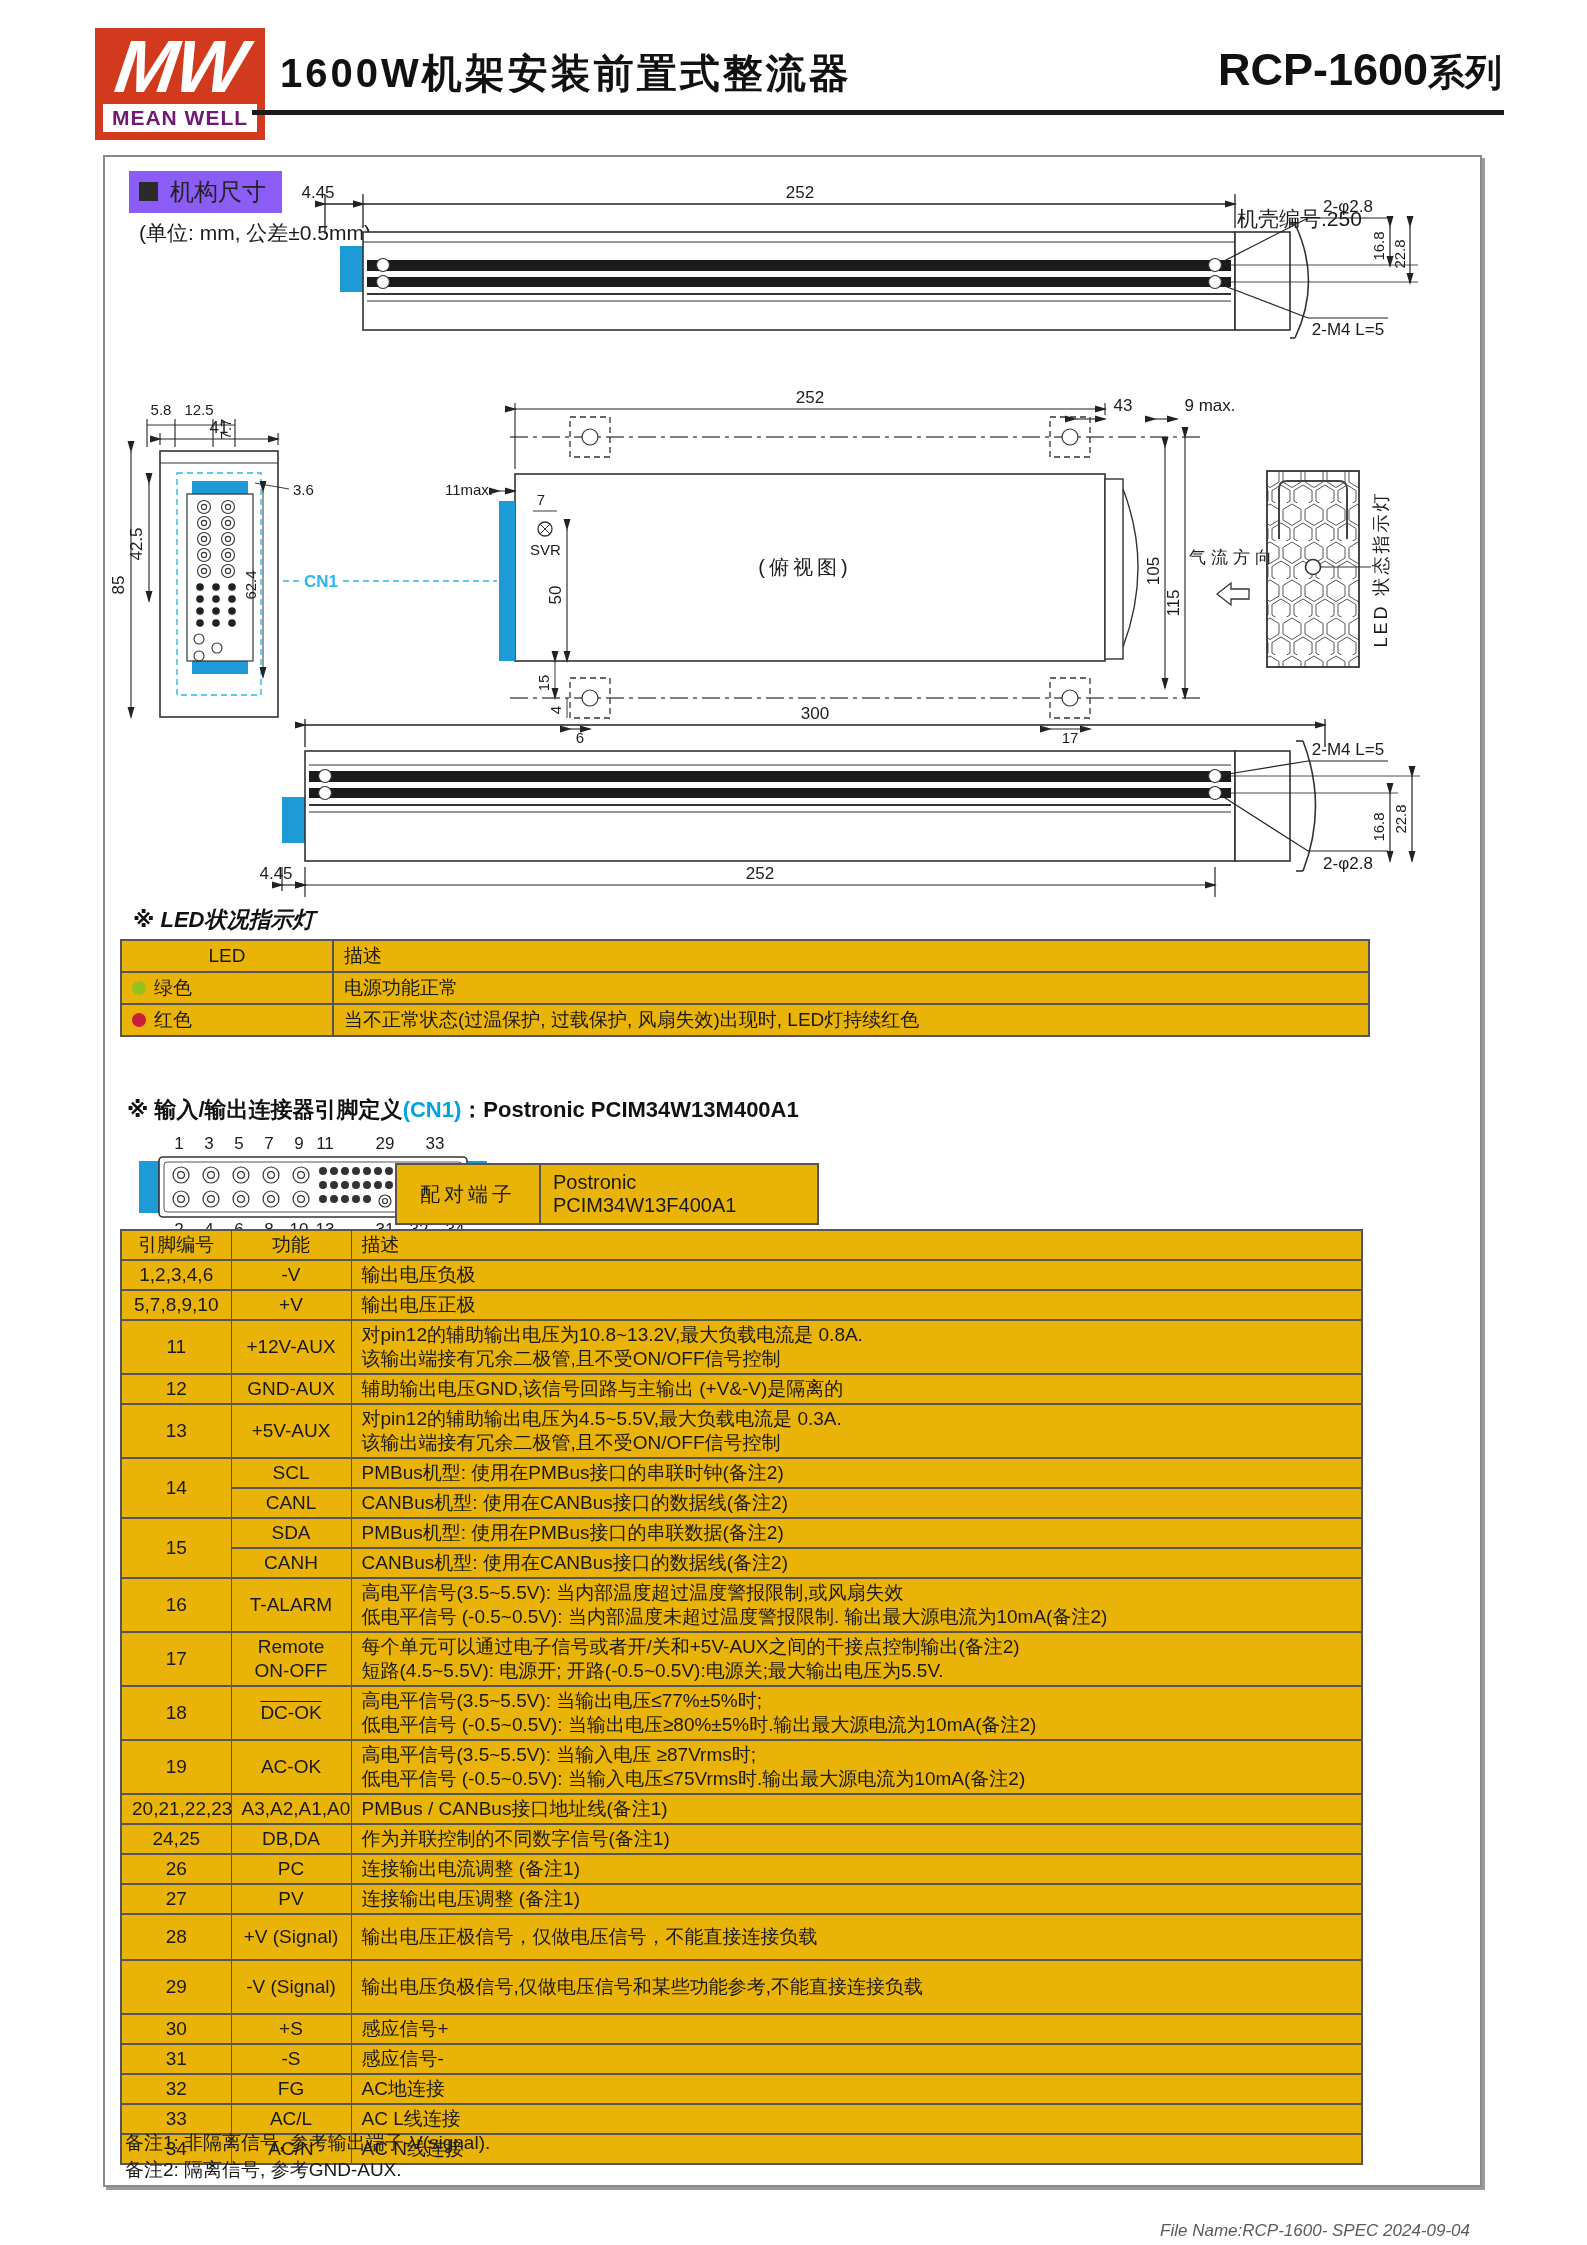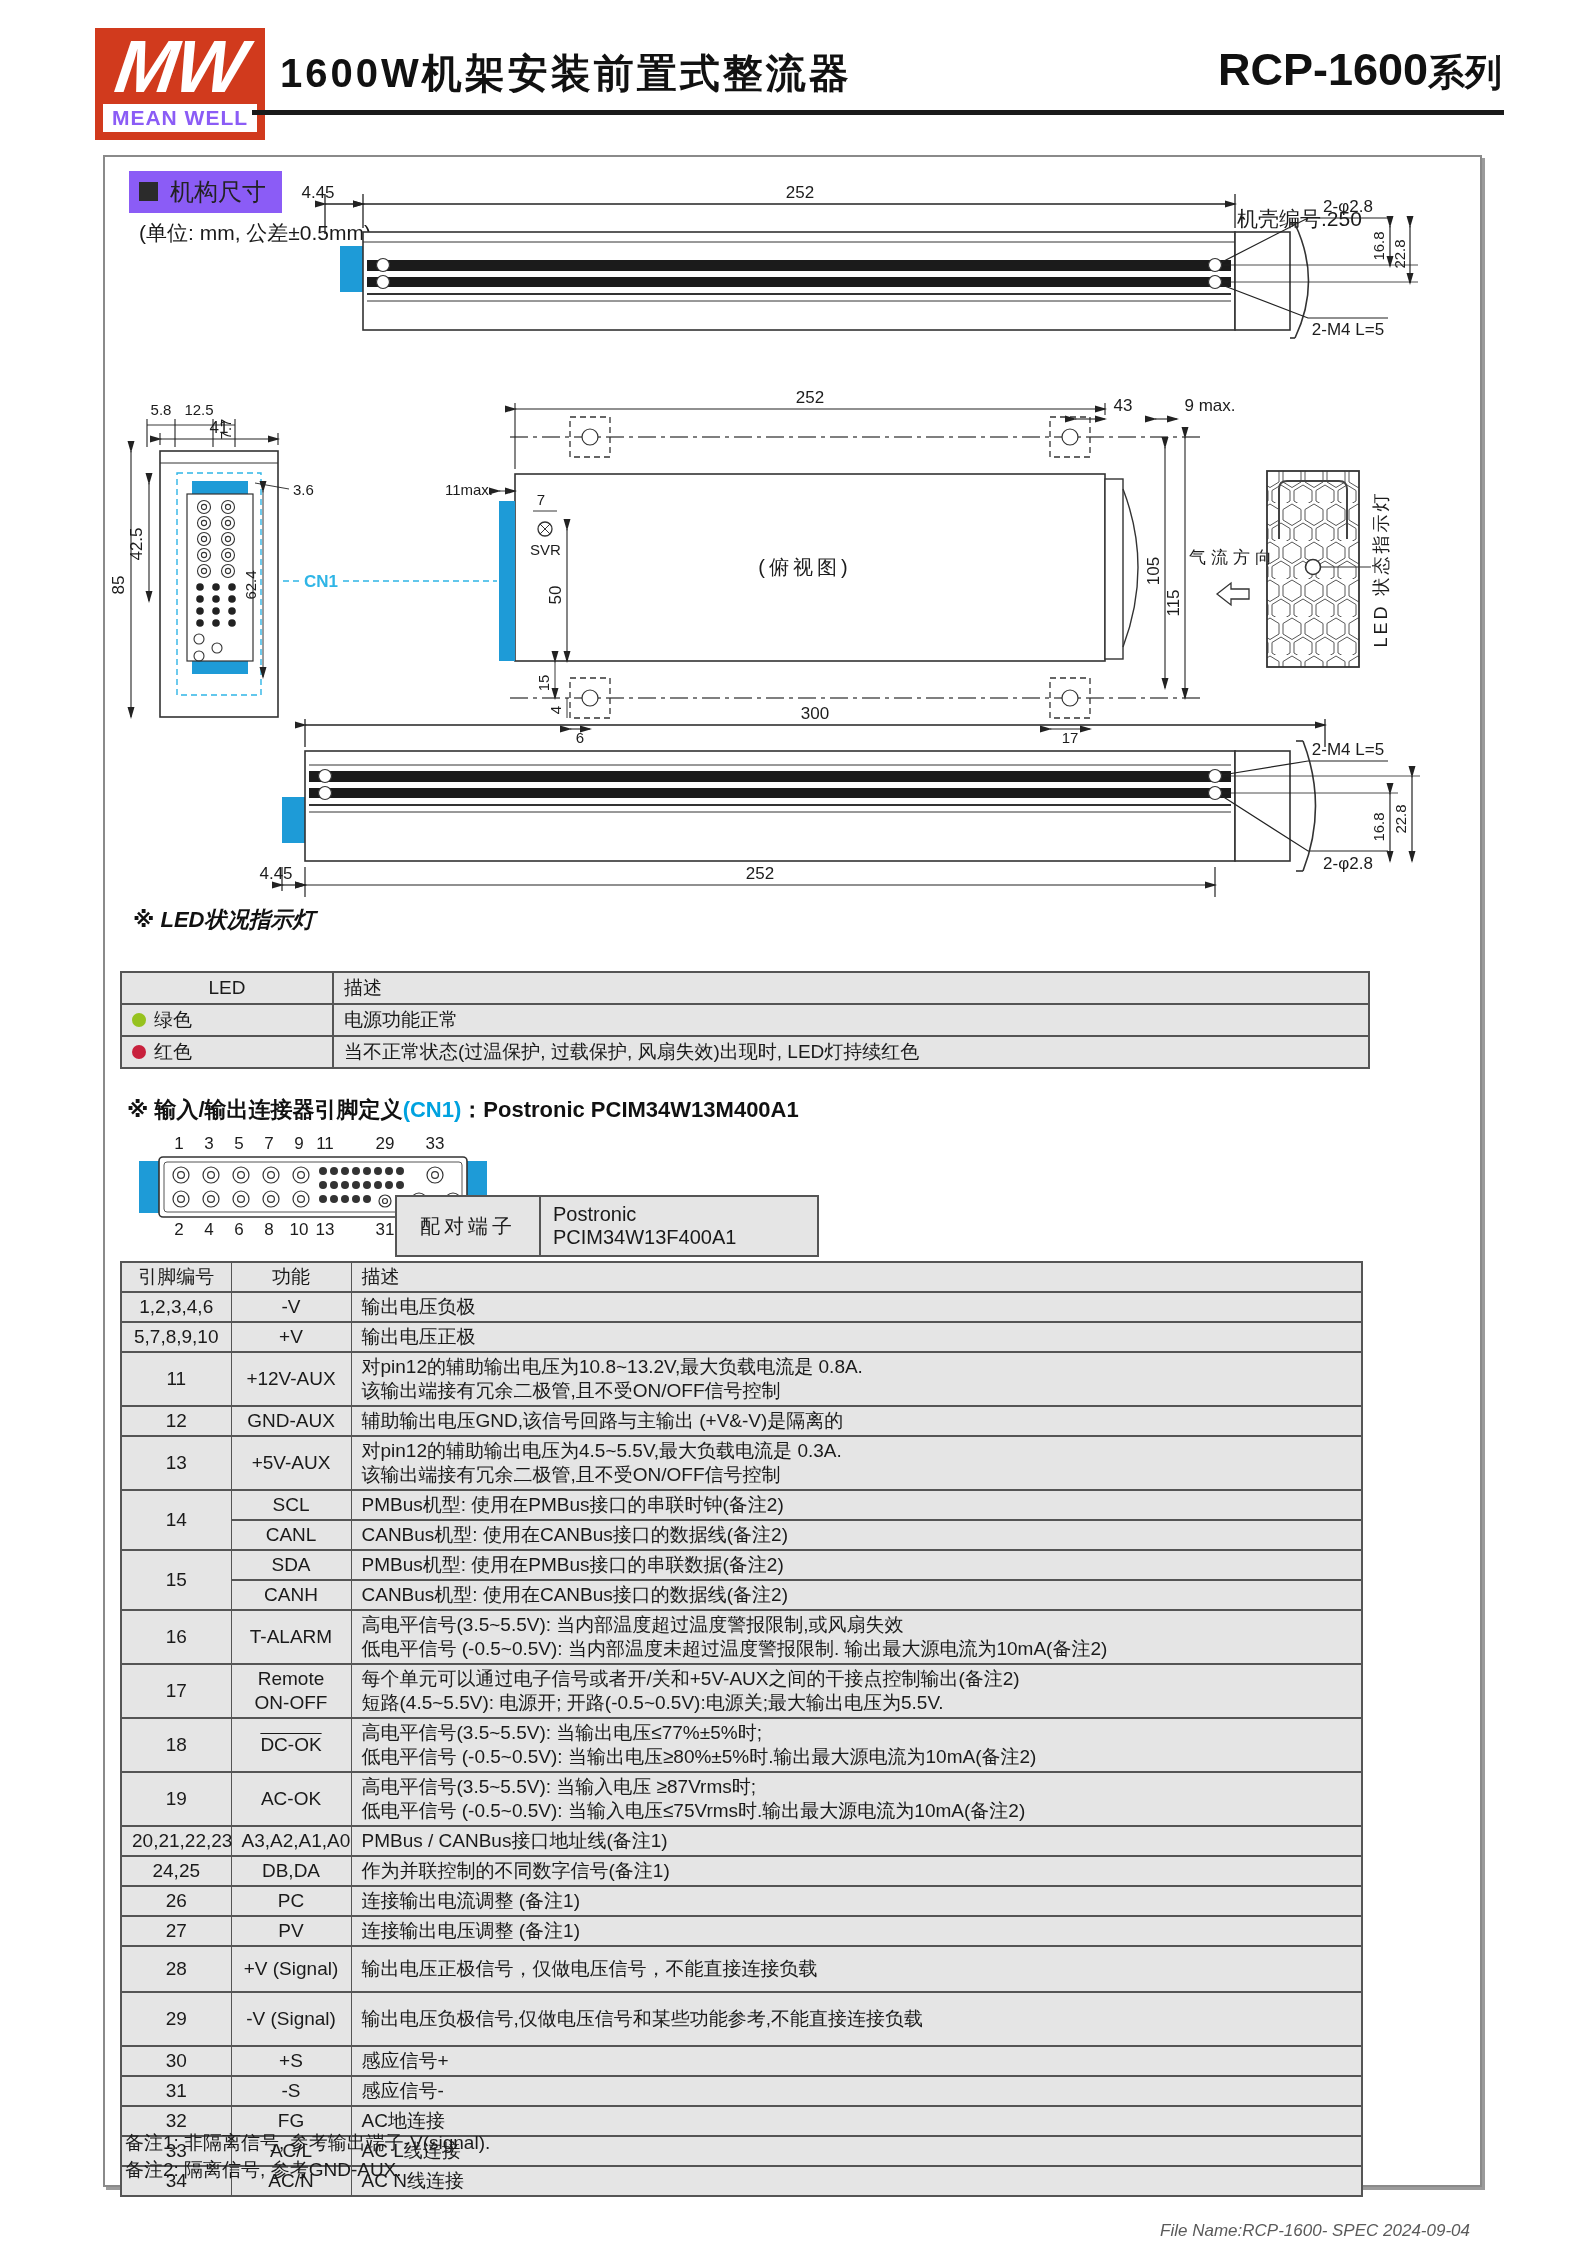--- a/index.html
+++ b/index.html
@@ -4,38 +4,38 @@
 <style>
   html,body{margin:0;padding:0;}
   body{width:1587px;height:2245px;position:relative;background:#fff;
        font-family:"Liberation Sans","DejaVu Sans",sans-serif;color:#1a1a1a;}
   .abs{position:absolute;}
   
   .logo{left:95px;top:28px;width:170px;height:112px;background:#D13A1D;text-align:center;}
   .logo-mw{display:block;margin-top:2px;font-size:74px;line-height:74px;font-weight:bold;font-style:italic;
            color:#fff;transform:skewX(-8deg);letter-spacing:-2px;}
   .logo-strip{position:absolute;left:8px;right:8px;bottom:8px;height:28px;background:#fff;
-              color:#8b5cf6;font-weight:bold;font-size:21px;line-height:28px;letter-spacing:1px;}
+              color:#701a75;font-weight:bold;font-size:21px;line-height:28px;letter-spacing:1px;}
   .page-title{left:280px;top:46px;font-size:40px;font-weight:bold;letter-spacing:3px;color:#111;}
   .series{right:85px;top:44px;font-size:45px;font-weight:bold;color:#111;}
   .series .suffix{font-size:37px;}
   .header-rule{left:252px;top:110px;width:1252px;height:5px;background:#1a1a1a;}
   
   .content-box{left:103px;top:155px;width:1375px;height:2028px;border:2px solid #8a8a8a;
                background:#fff;box-shadow:3px 3px 0 #9b9b9b;}
   .mech-heading{left:24px;top:14px;background:#8b5cf6;padding:5px 16px 5px 10px;font-size:24px;color:#222;}
   .sq{display:inline-block;width:19px;height:19px;background:#2b2b2b;margin-right:12px;vertical-align:-1px;}
   .unit-note{left:34px;top:62px;font-size:21px;}
   .case-no{left:1132px;top:48px;font-size:21px;}
   .sec-heading{font-size:22px;font-weight:bold;color:#111;}
   .led-heading{left:28px;top:748px;font-style:italic;}
   .cn1-heading{left:22px;top:938px;}
   .cn1-blue{color:#00A2DF;}
   
-  table{border-collapse:collapse;background:#e5e5e5;margin-top:32px;}
+  table{border-collapse:collapse;background:#eab308;}
   .led-table{left:15px;top:782px;width:1250px;table-layout:fixed;}
   .led-table th,.led-table td{border:2px solid #555;font-size:19px;font-weight:normal;
       padding:3px 10px;text-align:left;line-height:24px;}
   .led-table col.c1{width:212px;}
   .dot{display:inline-block;width:14px;height:14px;border-radius:50%;margin-right:8px;vertical-align:-1px;}
   .mate-table{left:290px;top:1006px;}
   .mate-table td{border:2px solid #555;font-size:20px;padding:6px 12px;}
   .mate-table td.lbl{width:118px;text-align:center;letter-spacing:4px;}
   .mate-table td.val{width:252px;font-weight:500;}
   .pin-table{left:15px;top:1072px;width:1243px;table-layout:fixed;}

